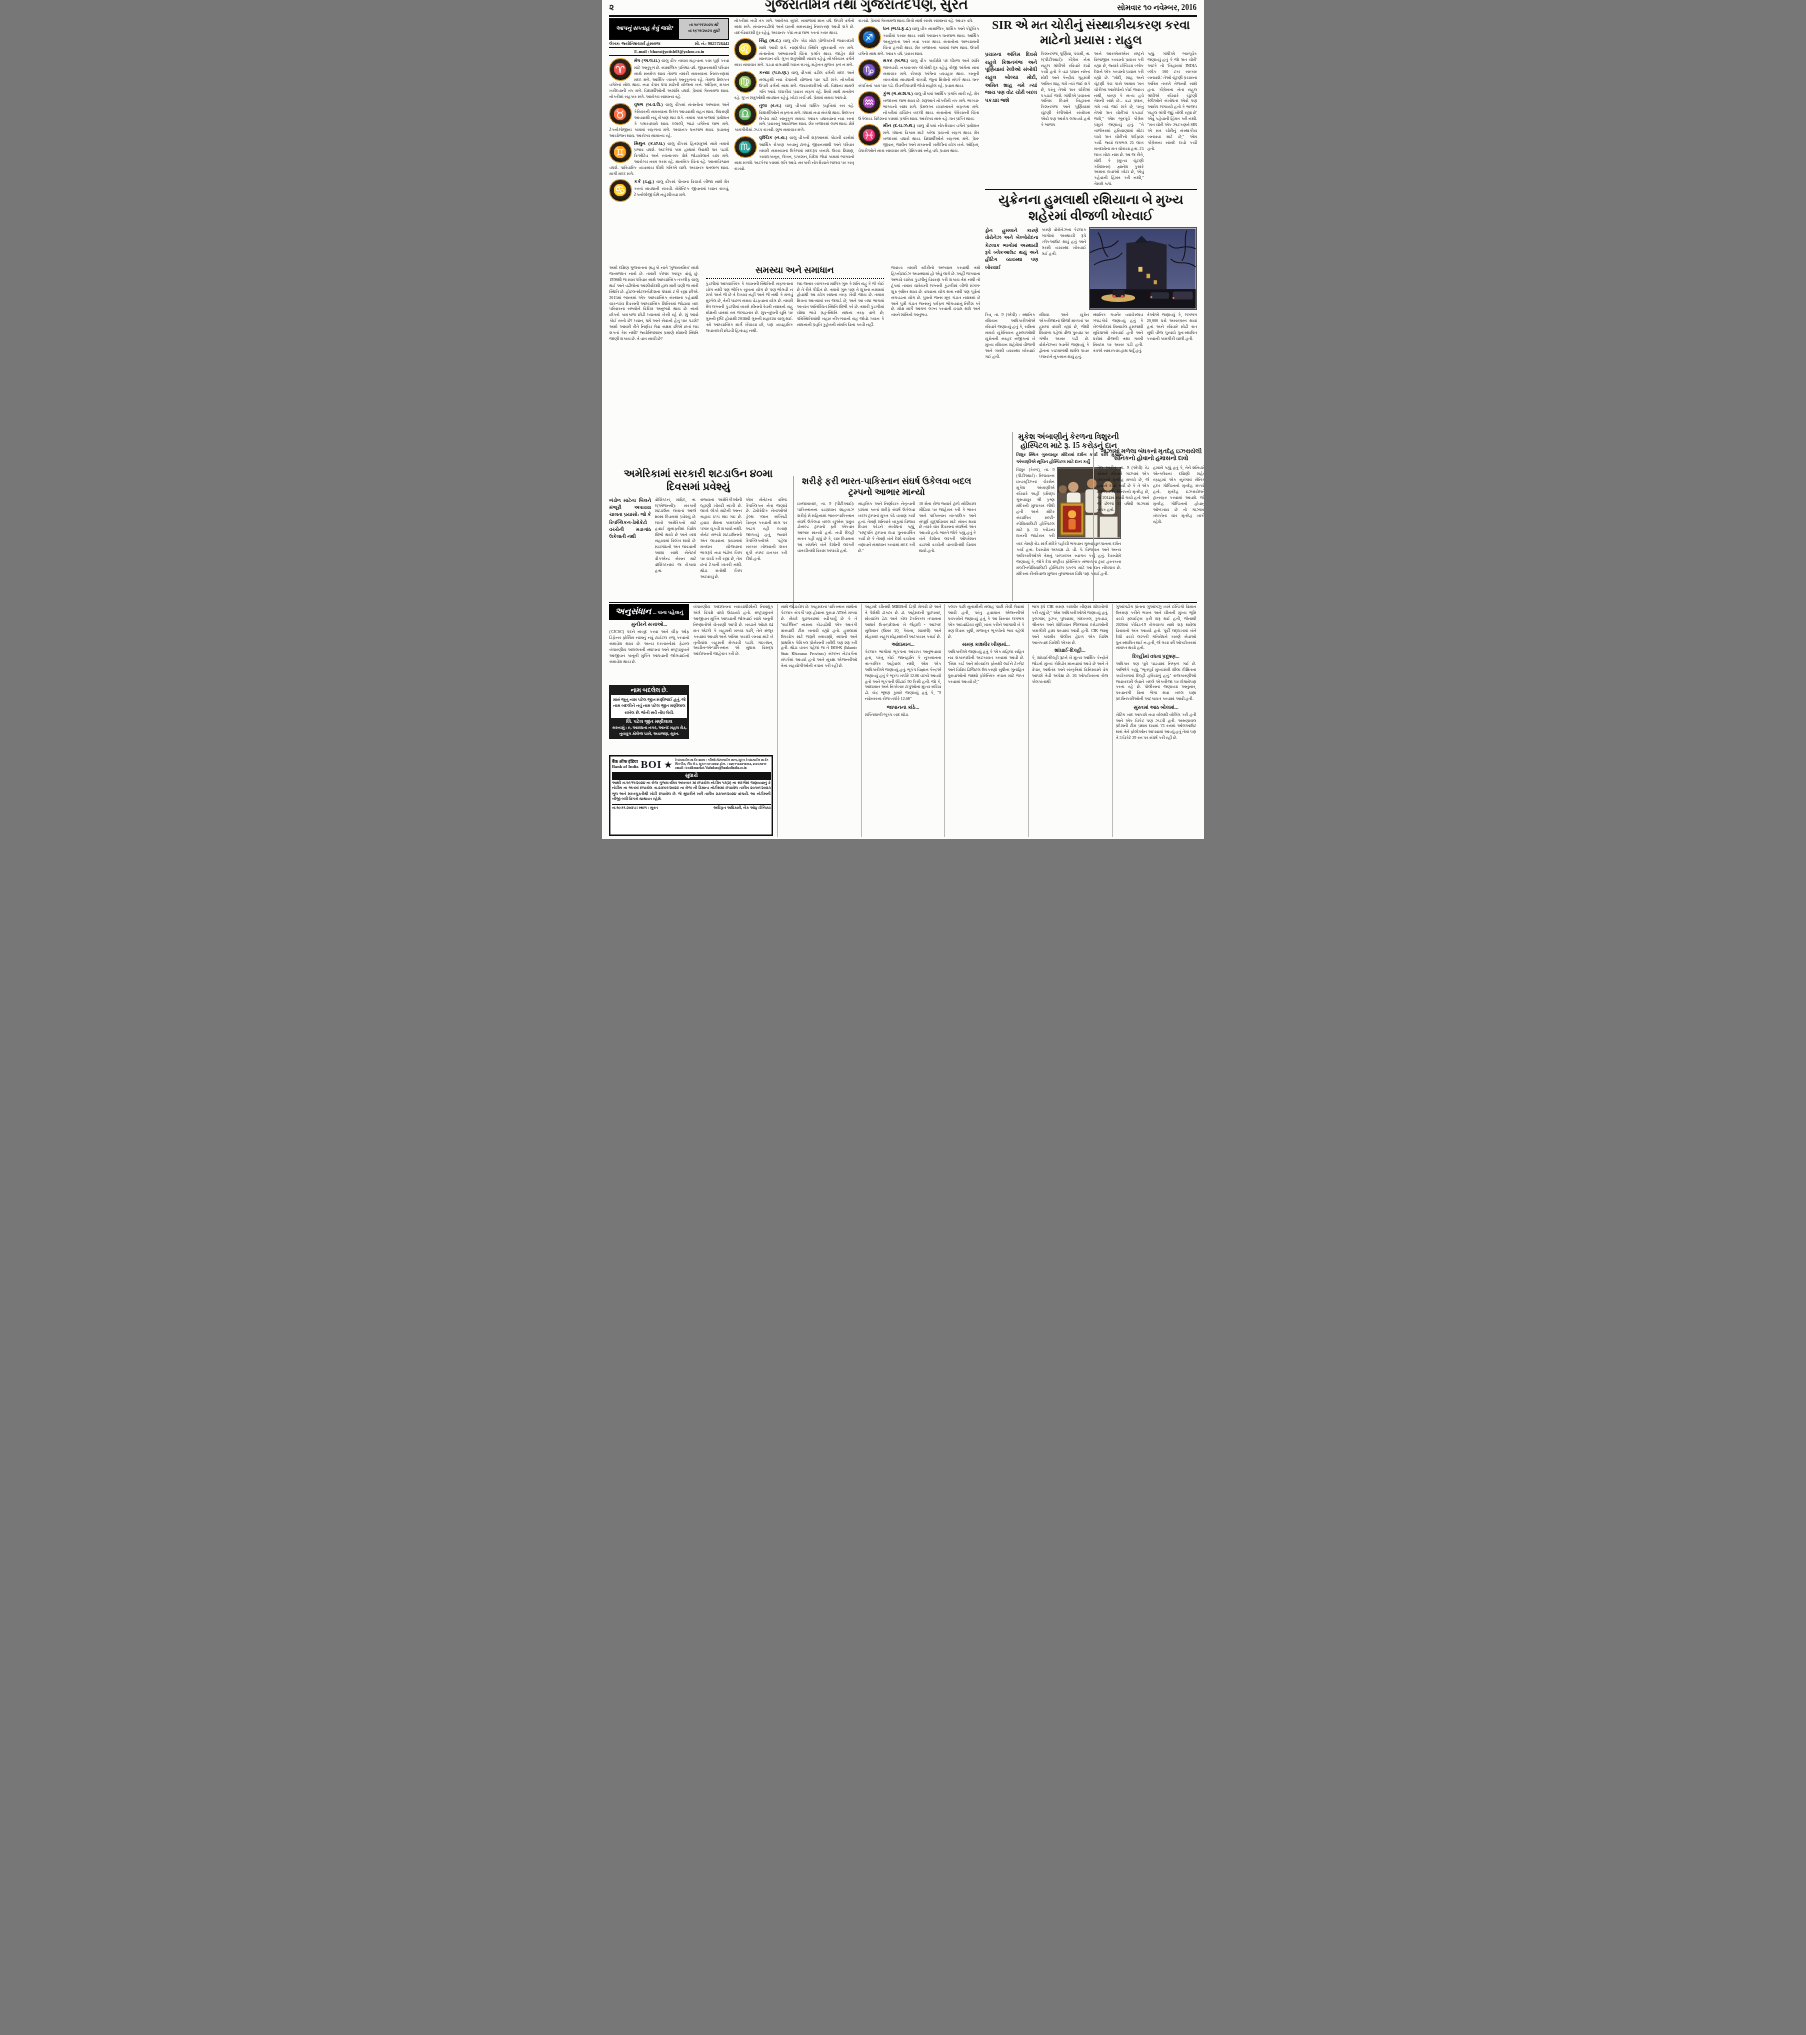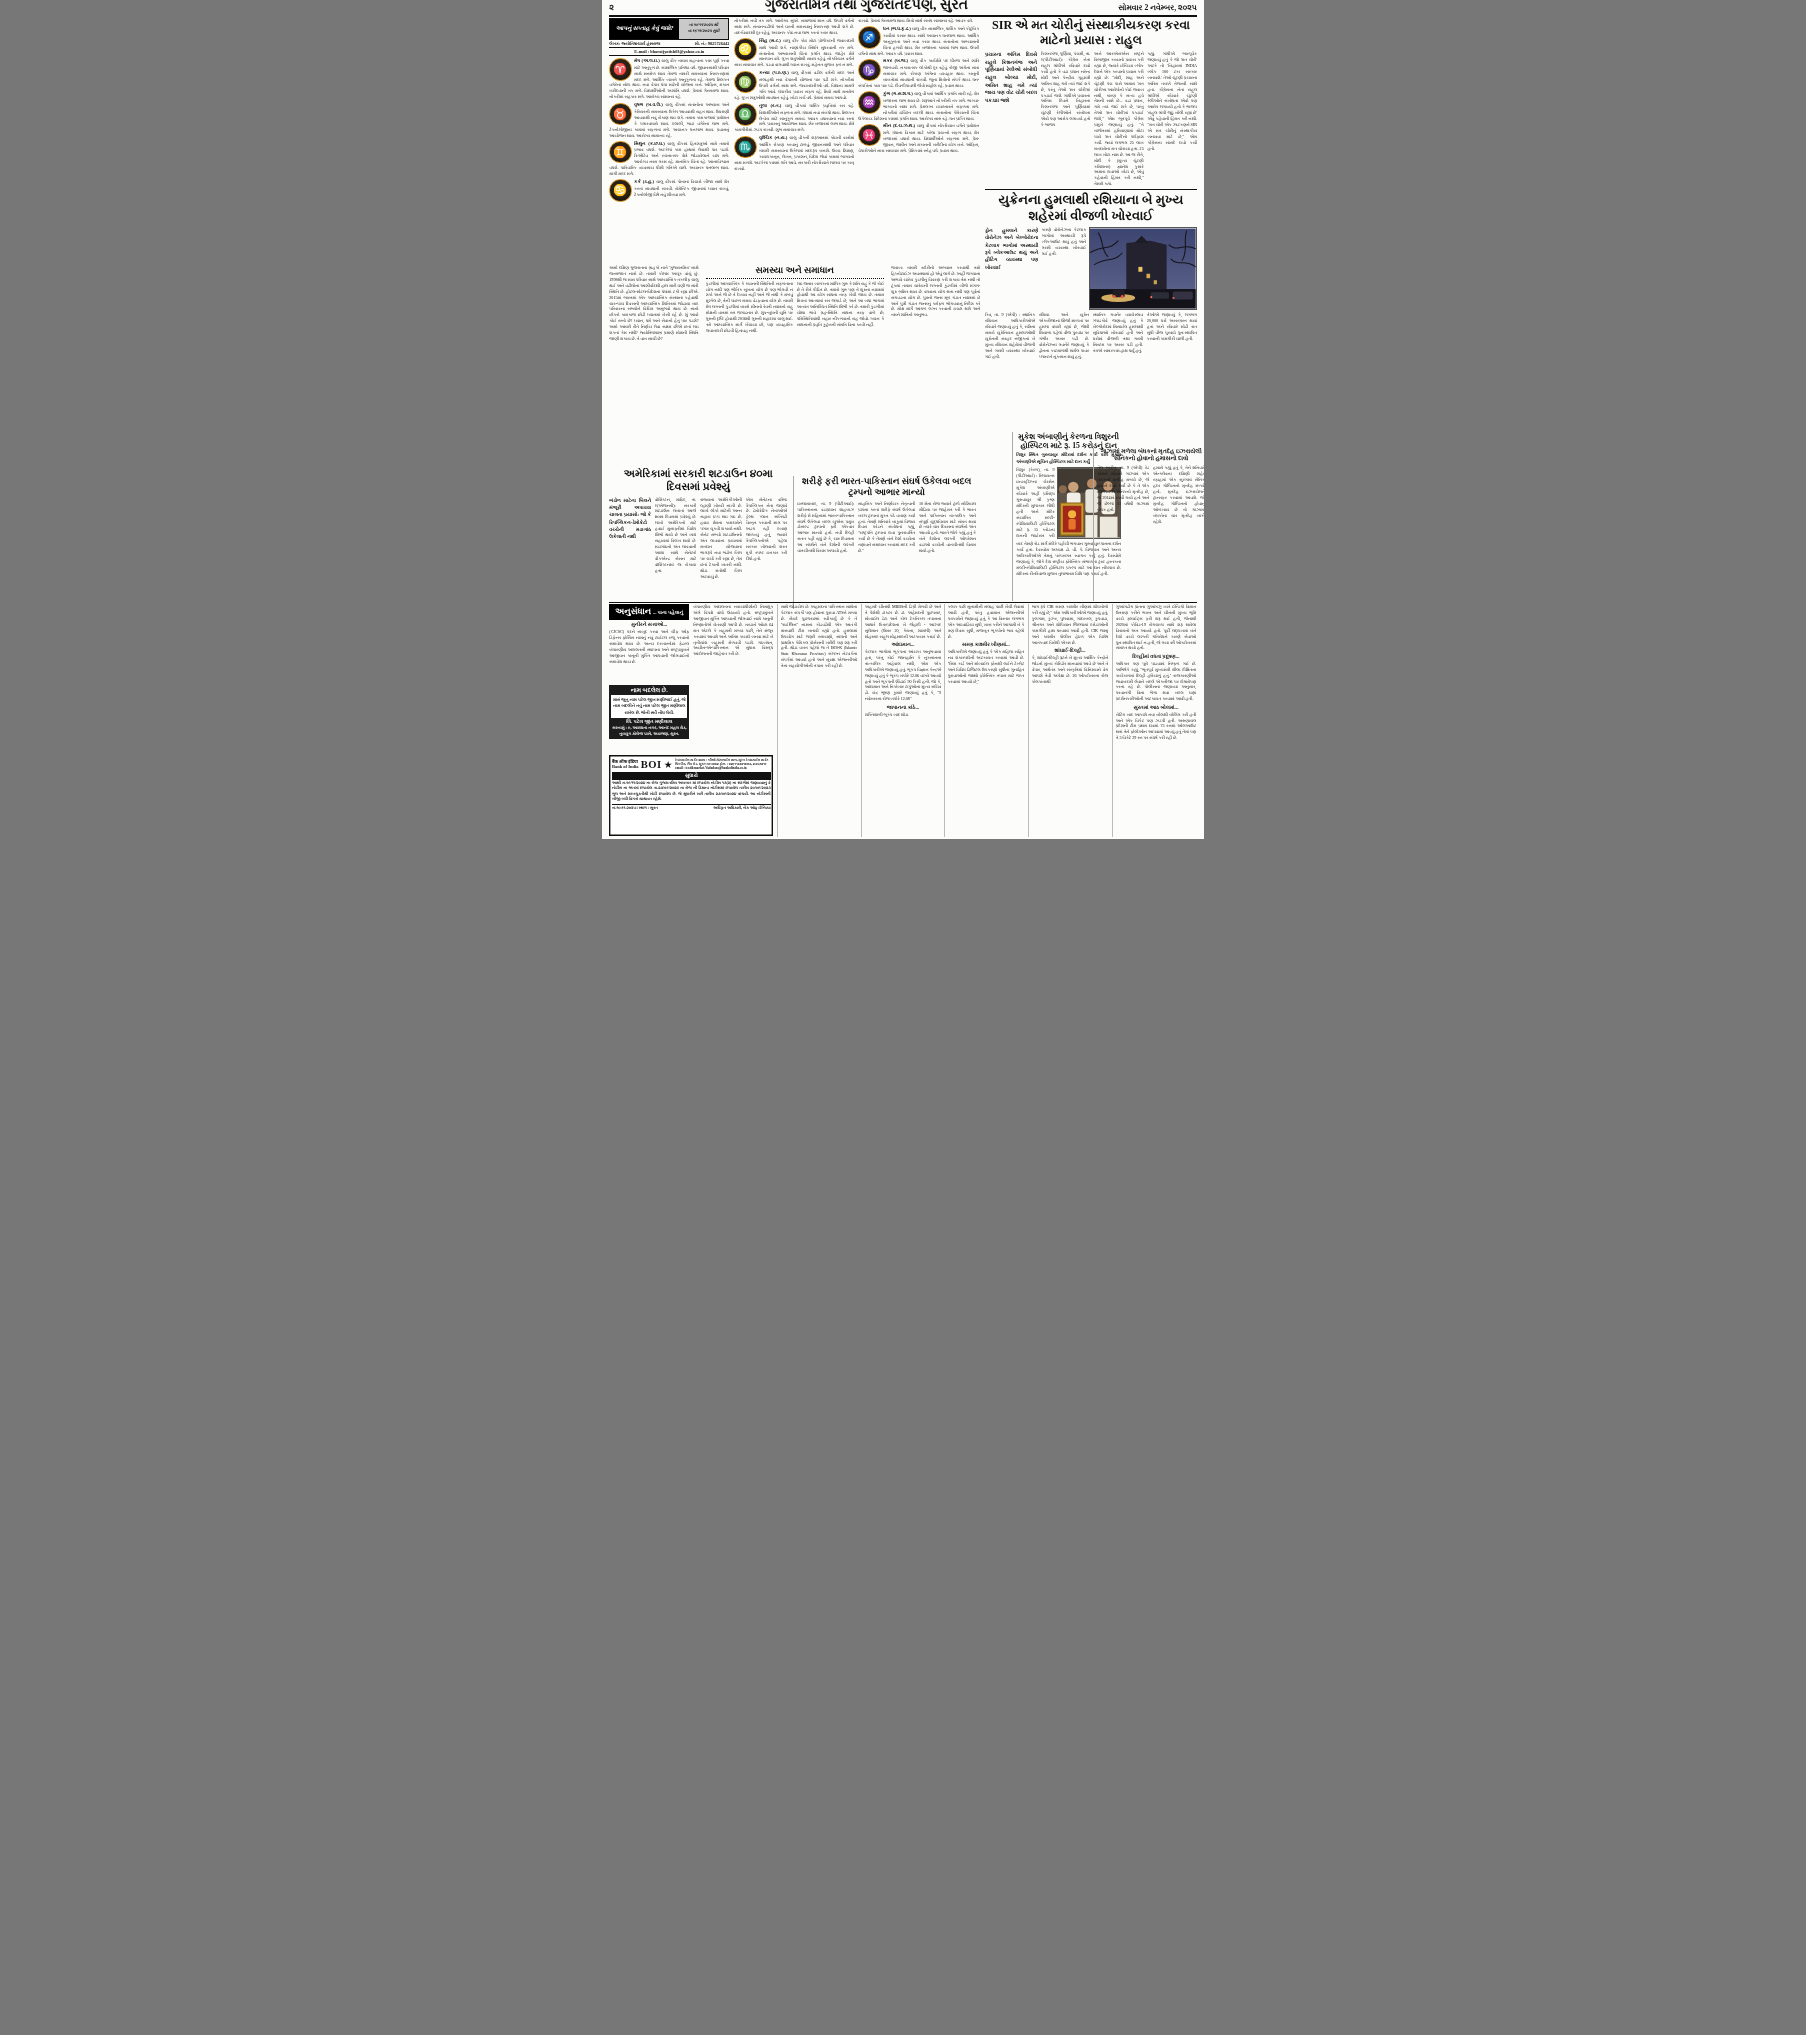--- a/index.html
+++ b/index.html
@@ -36,21 +36,21 @@
   
   .art{position:absolute;overflow:hidden;}
   .photo{display:block;border:0.4px solid #555;}
   
   .qa{position:absolute;left:7.3px;top:265px;width:371px;height:198px;overflow:hidden;}
   .qa-title{font-size:9px;font-weight:bold;text-align:center;border-bottom:0.8px dotted #111;padding-bottom:1.6px;margin-bottom:2px;}
   
   .cont{position:absolute;left:7.3px;top:604px;width:588px;height:233px;overflow:hidden;}
   .ccol{position:absolute;top:0;height:233px;overflow:hidden;}
   .anu-box{background:#000;color:#fff;padding:2.4px 1.6px;text-align:center;margin-bottom:1.6px;}
-  .anu-box .big{font-size:8.5px;font-weight:bold;}
+  .anu-box .big{font-size:8.5px;font-weight:bold;font-style:italic;}
   .anu-box .small{font-size:4.9px;font-weight:bold;}
   .name-ad{background:#1c1c1c;color:#fff;padding:2px;margin-top:2.4px;}
   .name-ad .t{text-align:center;font-weight:bold;font-size:6.1px;margin-bottom:1.6px;}
   .name-ad .inner{background:#fff;color:#111;font-weight:bold;font-size:4.3px;text-align:center;padding:1.6px;line-height:1.5;}
   .name-ad .sig{text-align:center;font-weight:bold;font-size:4.9px;margin-top:1.6px;}
   .name-ad .addr{text-align:center;font-weight:bold;font-size:4.1px;line-height:1.5;margin-top:0.8px;}
   .boi{position:absolute;left:0;top:151px;width:164px;height:81px;border:0.8px solid #111;background:#fff;
        box-shadow:0 0 0 0.4px #111 inset;padding:1.6px;box-sizing:border-box;}
   .boi-top{display:flex;align-items:center;gap:2.4px;}
   .boi-names{font-weight:bold;font-size:4.5px;line-height:1.2;}
@@ -63,21 +63,21 @@
             font-weight:bold;font-size:3.9px;}
 </style>
 </head>
 <body>
 
 <div class="page">
 
   <div class="masthead-row">
     <div class="pageno">૨</div>
     <div class="masthead">ગુજરાતમિત્ર તથા ગુજરાતદર્પણ, સુરત</div>
-    <div class="issue-date">સોમવાર 2 નવેમ્બર, ૨૦૨૫</div>
+    <div class="issue-date">સોમવાર ૧૦ નવેમ્બર, 2016</div>
   </div>
   <div class="head-rule"></div>
 
   <div class="horo">
     <div class="hcol" style="left:0;width:120px;">
       <div class="horo-head">
         <div class="horo-title">આપનું સપ્તાહ કેવું જશે?</div>
         <div class="horo-dates">
           <span>તા.૧૦/૧૧/૨૦૨૫ થી</span>
           <span>તા.૧૬/૧૧/૨૦૨૫ સુધી</span>

